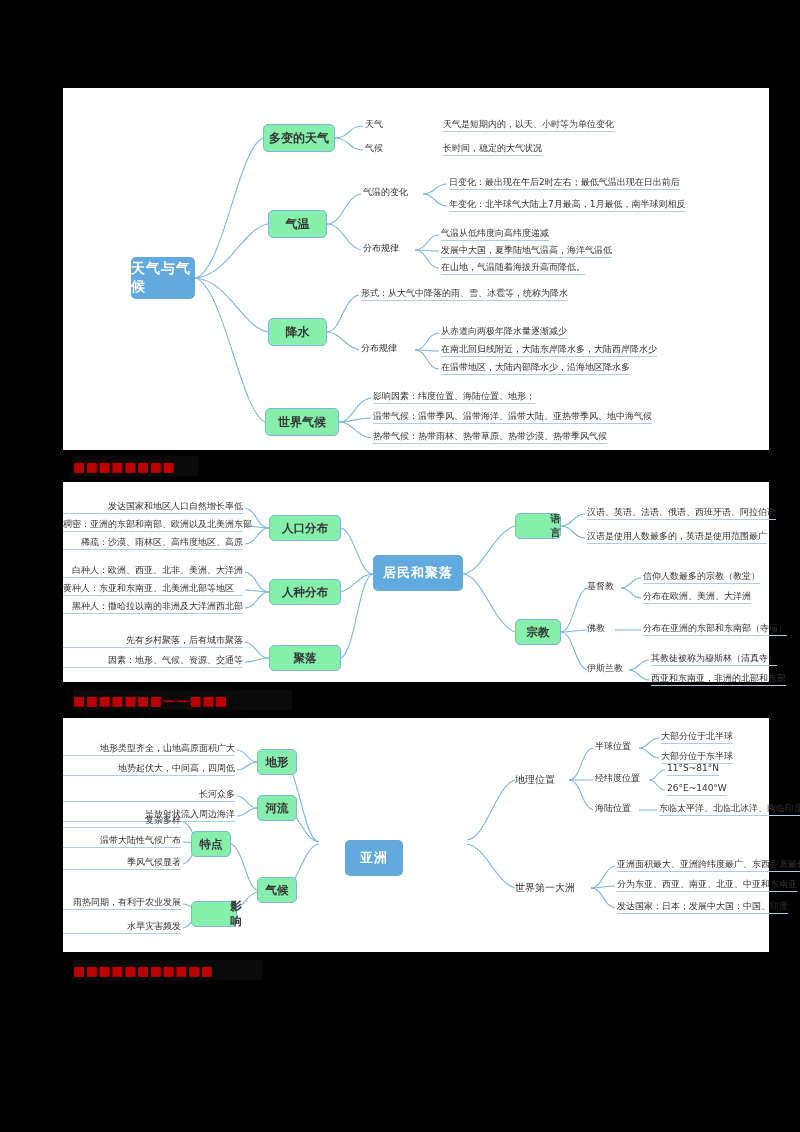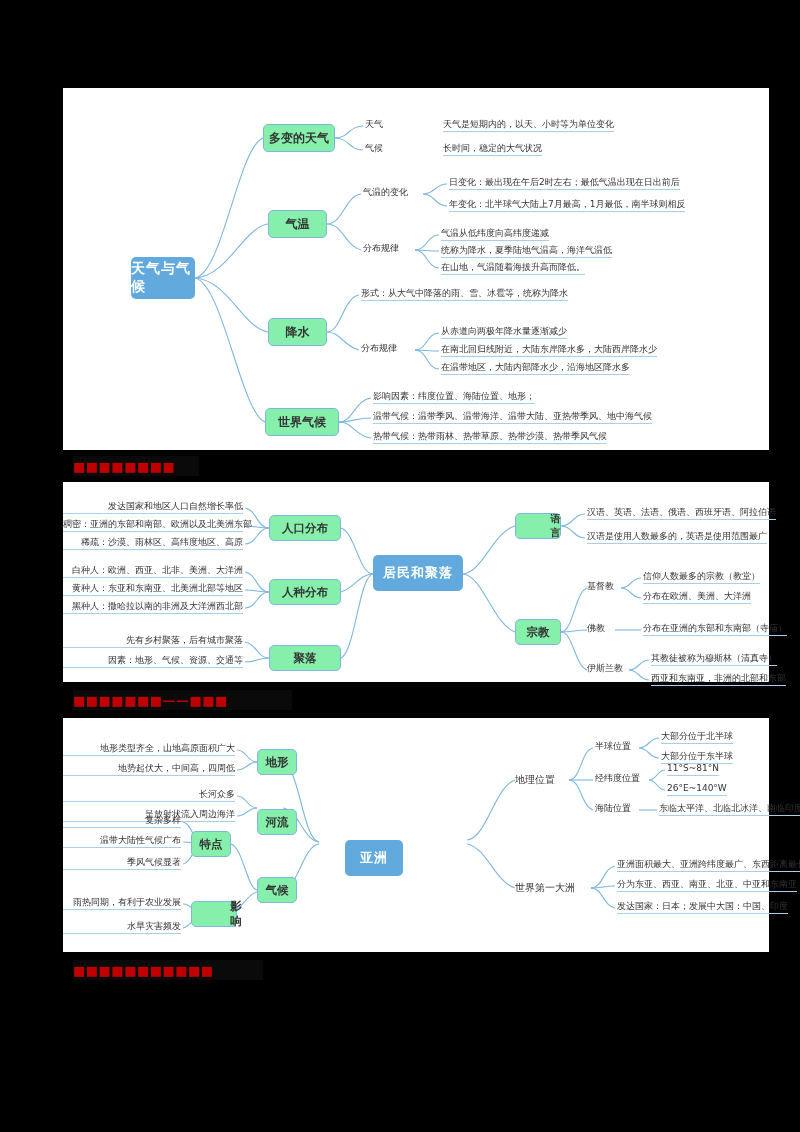--- a/index.html
+++ b/index.html
@@ -99,21 +99,21 @@
       <div class="leaf" style="left:380px;top:32px;font-size:9px;">天气是短期内的，以天、小时等为单位变化</div>
       <div class="plain" style="left:302px;top:56px;font-size:9px;">气候</div>
       <div class="leaf" style="left:380px;top:56px;font-size:9px;">长时间，稳定的大气状况</div>
 
       <div class="plain" style="left:300px;top:100px;font-size:9px;">气温的变化</div>
       <div class="leaf" style="left:386px;top:90px;font-size:9px;">日变化：最出现在午后2时左右；最低气温出现在日出前后</div>
       <div class="leaf" style="left:386px;top:112px;font-size:9px;">年变化：北半球气大陆上7月最高，1月最低，南半球则相反</div>
 
       <div class="plain" style="left:300px;top:156px;font-size:9px;">分布规律</div>
       <div class="leaf" style="left:378px;top:141px;font-size:9px;">气温从低纬度向高纬度递减</div>
-      <div class="leaf" style="left:378px;top:158px;font-size:9px;">统称为降水，夏季陆地气温高，海洋气温低</div>
+      <div class="leaf" style="left:378px;top:158px;font-size:9px;">发展中大国，夏季陆地气温高，海洋气温低</div>
       <div class="leaf" style="left:378px;top:175px;font-size:9px;">在山地，气温随着海拔升高而降低。</div>
 
       <div class="leaf" style="left:298px;top:201px;font-size:9px;">形式：从大气中降落的雨、雪、冰雹等，统称为降水</div>
       <div class="plain" style="left:298px;top:256px;font-size:9px;">分布规律</div>
       <div class="leaf" style="left:378px;top:239px;font-size:9px;">从赤道向两极年降水量逐渐减少</div>
       <div class="leaf" style="left:378px;top:257px;font-size:9px;">在南北回归线附近，大陆东岸降水多，大陆西岸降水少</div>
       <div class="leaf" style="left:378px;top:275px;font-size:9px;">在温带地区，大陆内部降水少，沿海地区降水多</div>
 
       <div class="leaf" style="left:310px;top:304px;font-size:9px;">影响因素：纬度位置、海陆位置、地形；</div>
       <div class="leaf" style="left:310px;top:324px;font-size:9px;">温带气候：温带季风、温带海洋、温带大陆、亚热带季风、地中海气候</div>
@@ -165,21 +165,21 @@
 
       <div class="node" style="left:206px;top:33px;width:72px;height:26px;font-size:11.5px;">人口分布</div>
       <div class="node" style="left:206px;top:97px;width:72px;height:26px;font-size:11.5px;">人种分布</div>
       <div class="node" style="left:206px;top:163px;width:72px;height:26px;font-size:11.5px;">聚落</div>
 
       <div class="leaf r" style="left:0px;top:20px;width:180px;text-align:right;font-size:9px;">发达国家和地区人口自然增长率低</div>
       <div class="leaf r" style="left:0px;top:38px;width:180px;text-align:right;font-size:9px;">稠密：亚洲的东部和南部、欧洲以及北美洲东部</div>
       <div class="leaf r" style="left:0px;top:56px;width:180px;text-align:right;font-size:9px;">稀疏：沙漠、雨林区、高纬度地区、高原</div>
 
       <div class="leaf r" style="left:0px;top:84px;width:180px;text-align:right;font-size:9px;">白种人：欧洲、西亚、北非、美洲、大洋洲</div>
-      <div class="leaf r" style="left:0px;top:102px;width:180px;text-align:right;font-size:9px;">黄种人：东亚和东南亚、北美洲北部等地区</div>
+      <div class="leaf r" style="left:0px;top:102px;width:180px;text-align:left;font-size:9px;">黄种人：东亚和东南亚、北美洲北部等地区</div>
       <div class="leaf r" style="left:0px;top:120px;width:180px;text-align:right;font-size:9px;">黑种人：撒哈拉以南的非洲及大洋洲西北部</div>
 
       <div class="leaf r" style="left:0px;top:154px;width:180px;text-align:right;font-size:9px;">先有乡村聚落，后有城市聚落</div>
       <div class="leaf r" style="left:0px;top:174px;width:180px;text-align:right;font-size:9px;">因素：地形、气候、资源、交通等</div>
 
       <div class="node" style="left:452px;top:31px;width:46px;height:26px;font-size:10px;padding-left:35px;">语言</div>
       <div class="node" style="left:452px;top:137px;width:46px;height:26px;font-size:11.5px;">宗教</div>
 
       <div class="leaf" style="left:524px;top:26px;font-size:9px;">汉语、英语、法语、俄语、西班牙语、阿拉伯语</div>
       <div class="leaf" style="left:524px;top:50px;font-size:9px;">汉语是使用人数最多的，英语是使用范围最广</div>
@@ -241,21 +241,21 @@
         <line x1="576" y1="92" x2="594" y2="92"></line>
 
         <path d="M528,170 C540,170 540,150 552,148"></path>
         <path d="M528,170 C540,170 540,168 552,168"></path>
         <path d="M528,170 C540,170 540,188 552,190"></path>
       </svg>
 
       <div class="root" style="left:282px;top:106px;width:58px;height:36px;font-size:13px;margin-top:16px;">亚洲</div>
 
       <div class="node" style="left:194px;top:31px;width:40px;height:26px;font-size:11.5px;">地形</div>
-      <div class="node" style="left:194px;top:91px;width:40px;height:26px;font-size:11.5px;">河流</div>
+      <div class="node" style="left:194px;top:77px;width:40px;height:26px;font-size:11.5px;">河流</div>
       <div class="node" style="left:194px;top:159px;width:40px;height:26px;font-size:11.5px;">气候</div>
 
       <div class="node" style="left:128px;top:113px;width:40px;height:26px;font-size:11.5px;">特点</div>
       <div class="node" style="left:128px;top:183px;width:40px;height:26px;font-size:11.5px;padding-left:44px;">影响</div>
 
       <div class="leaf r" style="left:0px;top:26px;width:172px;text-align:right;font-size:9px;">地形类型齐全，山地高原面积广大</div>
       <div class="leaf r" style="left:0px;top:46px;width:172px;text-align:right;font-size:9px;">地势起伏大，中间高，四周低</div>
       <div class="leaf r" style="left:0px;top:72px;width:172px;text-align:right;font-size:9px;">长河众多</div>
       <div class="leaf r" style="left:0px;top:92px;width:172px;text-align:right;font-size:9px;">呈放射状流入周边海洋</div>
 

